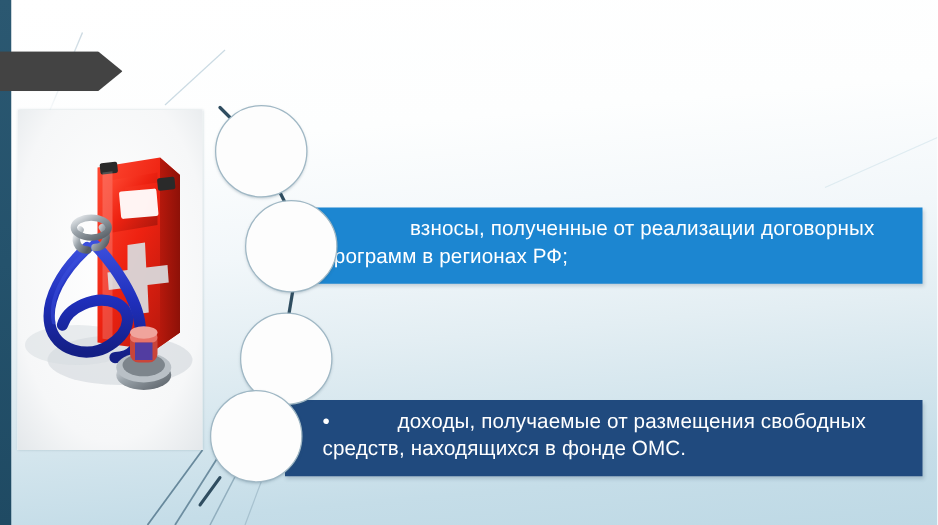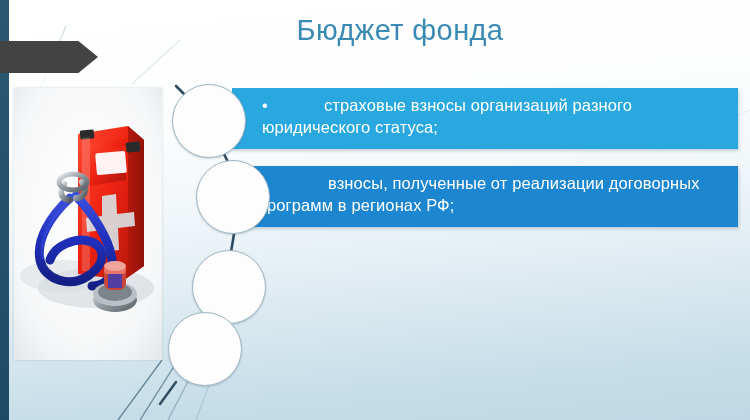--- a/index.html
+++ b/index.html
@@ -145,21 +145,20 @@
     <line x1="162" y1="360" x2="118" y2="420" stroke="#56798e" stroke-width="1.4" opacity="0.85"></line>
     <line x1="178" y1="360" x2="140" y2="420" stroke="#56798e" stroke-width="1.4" opacity="0.8"></line>
     <line x1="196" y1="366" x2="168" y2="420" stroke="#6d8ea1" stroke-width="1.2" opacity="0.6"></line>
     <line x1="214" y1="372" x2="196" y2="420" stroke="#8aa7b7" stroke-width="1" opacity="0.5"></line>
     <line x1="660" y1="150" x2="750" y2="110" stroke="#cfe2ea" stroke-width="1" opacity="0.6"></line>
   </svg>
 
   <div class="left-stripe"></div>
   <div class="top-arrow"></div>
 
-  <div class="title">Бюджет фонда</div>
 
   <div class="photo-panel">
     <svg width="148" height="272" viewBox="0 0 148 272" xmlns="http://www.w3.org/2000/svg">
       <defs>
         <linearGradient id="kitg" x1="0" y1="0" x2="1" y2="1">
           <stop offset="0%" stop-color="#ff4a33"></stop>
           <stop offset="45%" stop-color="#ee2211"></stop>
           <stop offset="100%" stop-color="#a8160c"></stop>
         </linearGradient>
         <linearGradient id="kitside" x1="0" y1="0" x2="1" y2="0">
@@ -226,27 +225,27 @@
   </div>
 
   <svg class="chain" viewBox="0 0 750 420" xmlns="http://www.w3.org/2000/svg">
     <line x1="176" y1="86" x2="196" y2="106" stroke="#2f4d60" stroke-width="2.6" stroke-linecap="round"></line>
     <line x1="221" y1="148" x2="236" y2="178" stroke="#2f4d60" stroke-width="2.6" stroke-linecap="round"></line>
     <line x1="236" y1="222" x2="231" y2="252" stroke="#2f4d60" stroke-width="2.6" stroke-linecap="round"></line>
     <line x1="212" y1="312" x2="198" y2="338" stroke="#2f4d60" stroke-width="2.6" stroke-linecap="round"></line>
     <line x1="176" y1="382" x2="160" y2="404" stroke="#2f4d60" stroke-width="2.4" stroke-linecap="round"></line>
   </svg>
 
-  <div class="bar" style="left:232px; top:88px; width:506px; height:61px; background:#29a8e0;">
-    <span class="btext"><span class="bullet-dot">•</span><span style="display:inline-block;width:48px;"></span><span>страховые взносы организаций разного юридического статуса;</span></span>
-  </div>
   <div class="circle" style="left:172px; top:84px; width:72px; height:72px;"></div>
 
   <div class="bar" style="left:228px; top:166px; width:510px; height:61px; background:#1c86d1;">
     <span class="btext"><span class="bullet-dot">•</span><span style="display:inline-block;width:56px;"></span><span>взносы, полученные от реализации договорных программ в регионах РФ;</span></span>
   </div>
   <div class="circle" style="left:196px; top:160px; width:72px; height:72px;"></div>
 
   <div class="circle" style="left:192px; top:250px; width:72px; height:72px;"></div>
 
+  <div class="bar" style="left:228px; top:320px; width:510px; height:61px; background:#204a7e;">
+    <span class="btext"><span class="bullet-dot">•</span><span style="display:inline-block;width:46px;"></span><span>доходы, получаемые от размещения свободных средств, находящихся в фонде ОМС.</span></span>
+  </div>
   <div class="circle" style="left:168px; top:312px; width:72px; height:72px;"></div>
 
 </div>
 
 </body></html>

